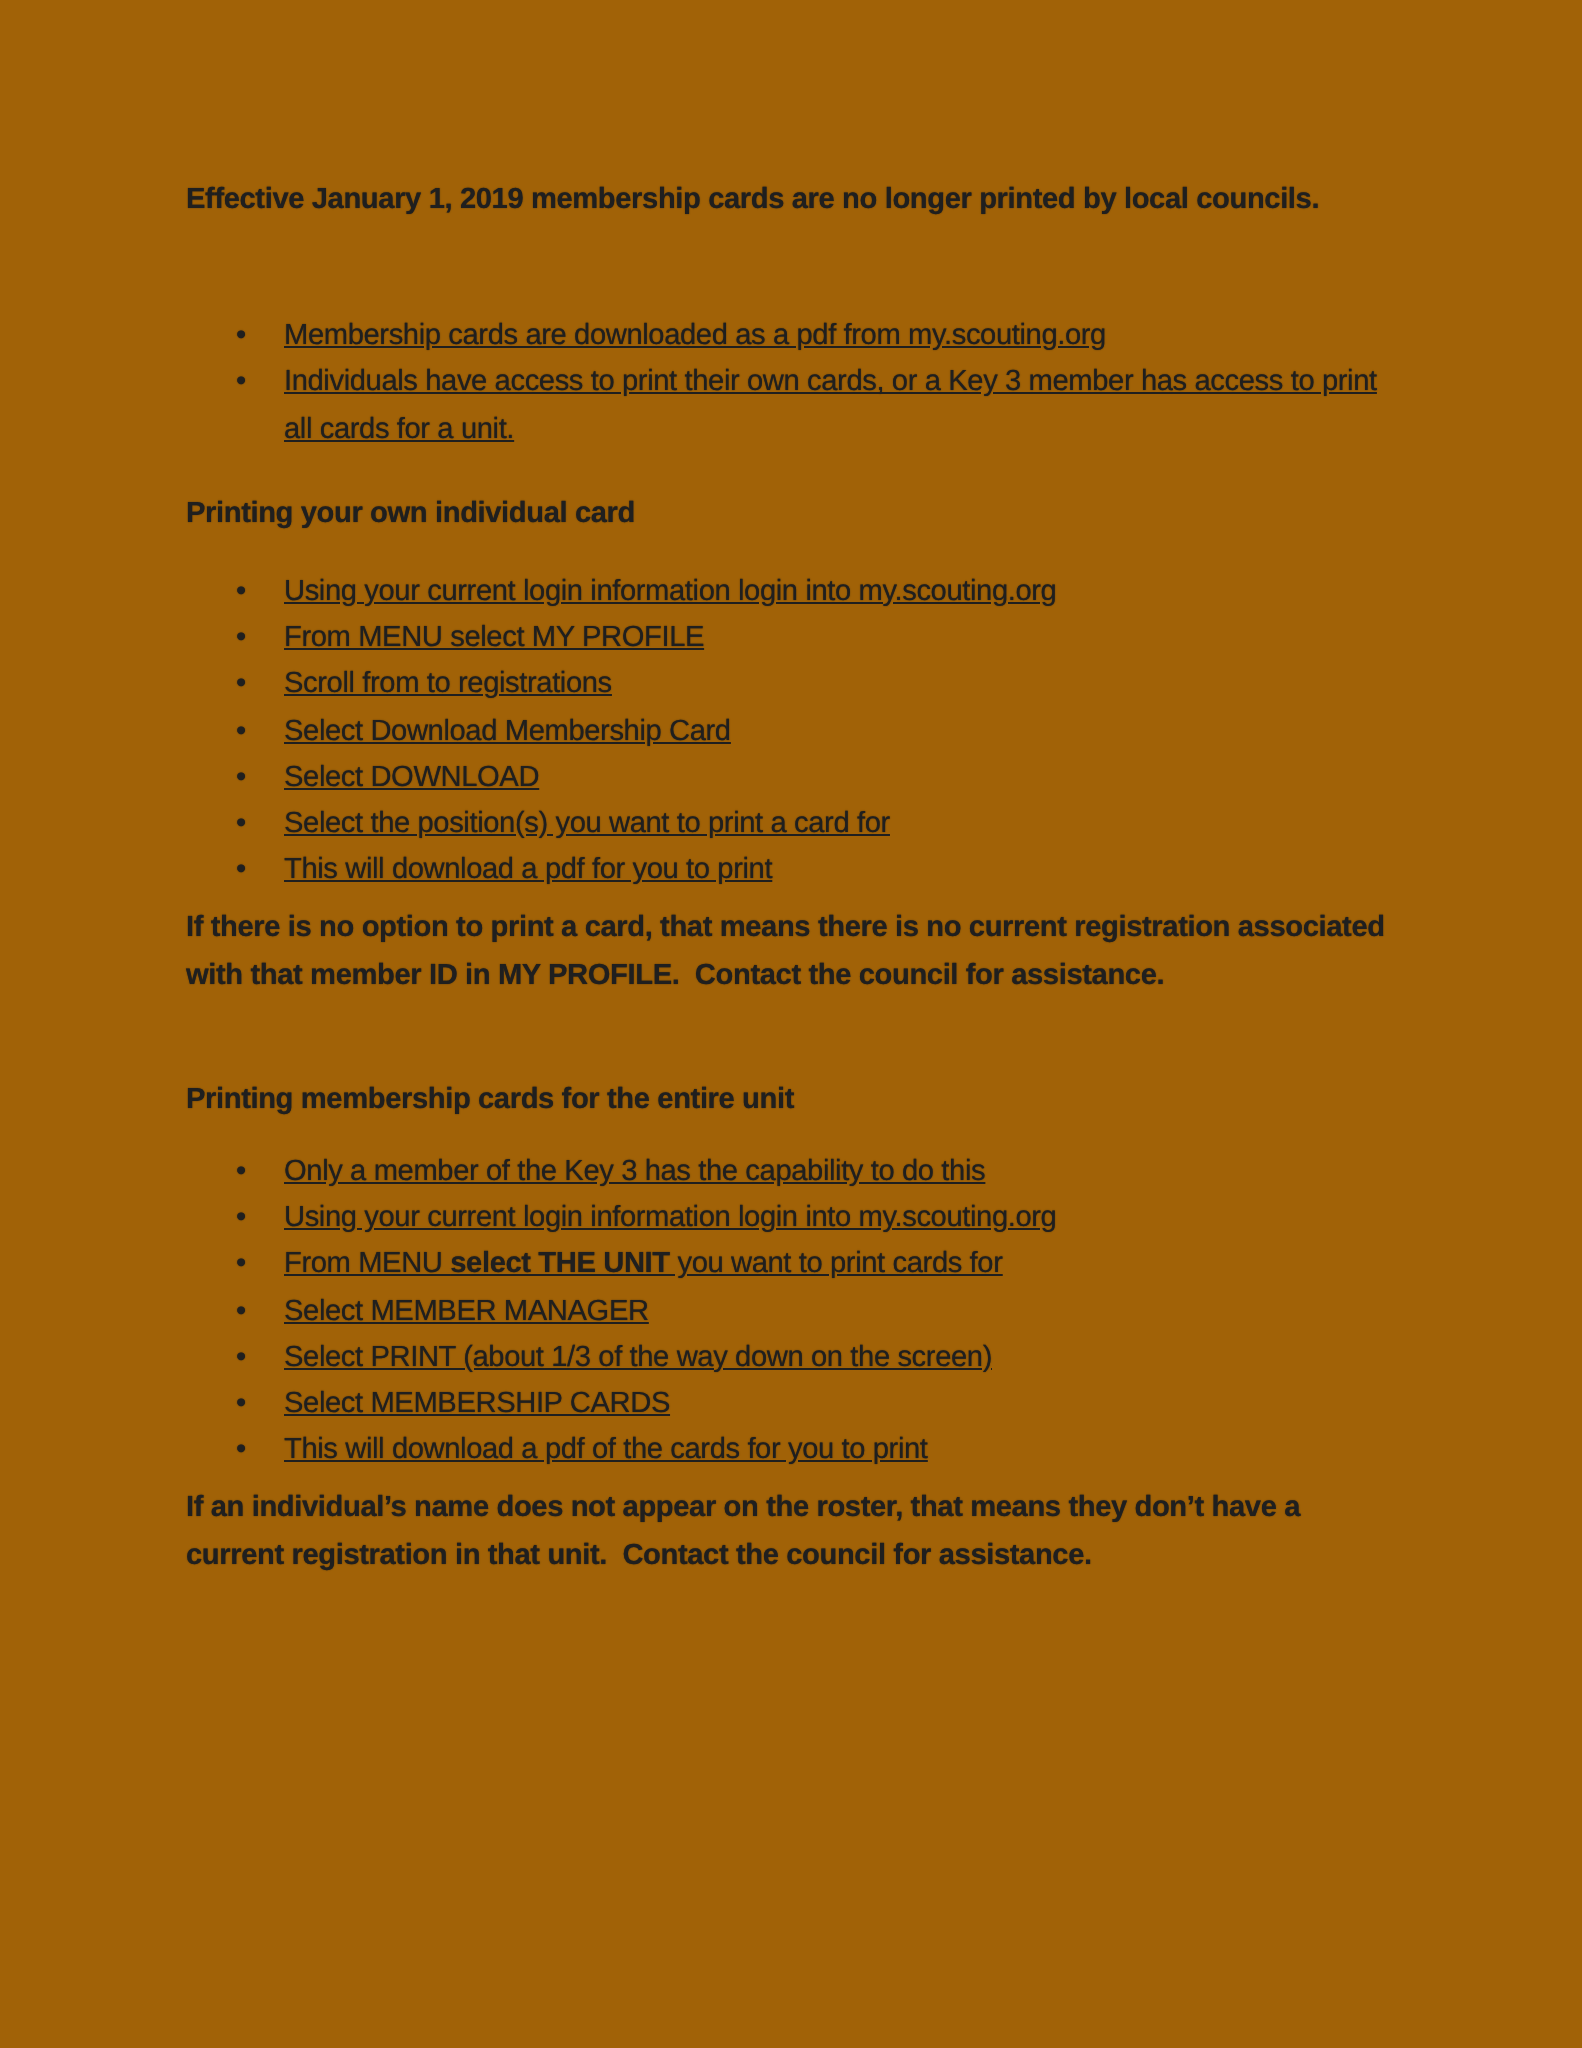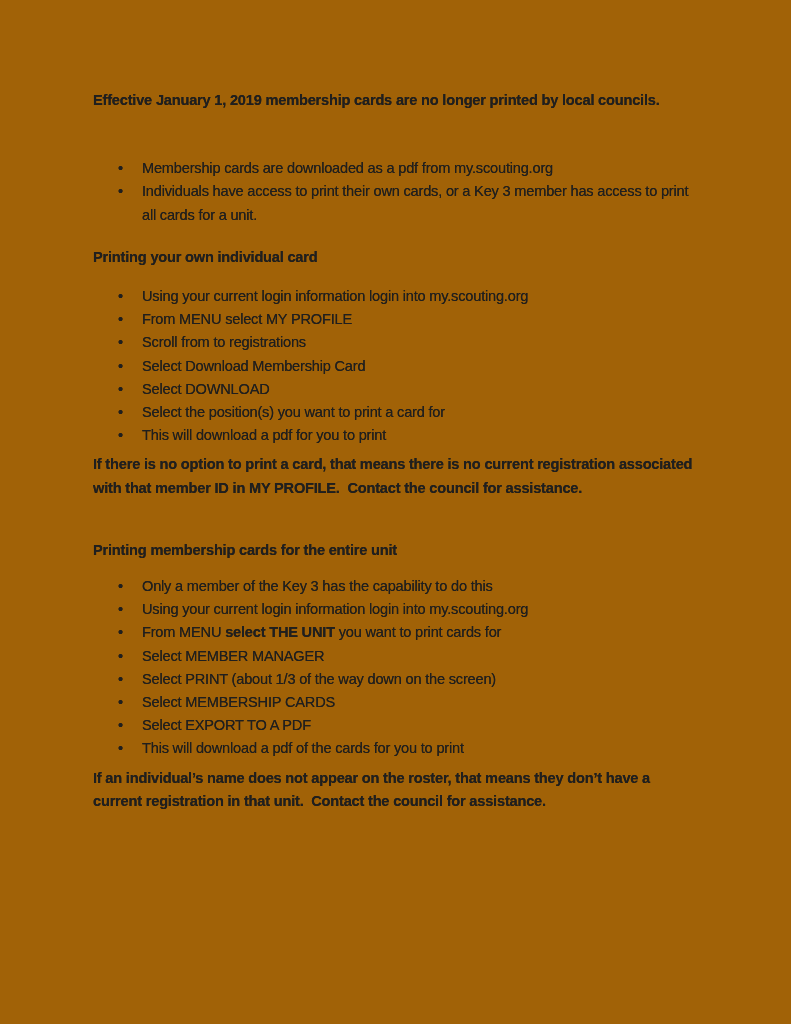--- a/index.html
+++ b/index.html
@@ -27,20 +27,21 @@
     letter-spacing: -0.2px;
     text-shadow: 0 0 0.6px rgba(25,25,25,0.85);
   }
   p { margin: 0; }
   .h { font-weight: bold; }
   .para { font-weight: bold; }
   .bullets {
     list-style: none;
     margin: 0;
     padding: 0;
+    text-decoration: underline;
   }
   .bullets li {
     position: relative;
     padding-left: 49px;
   }
   .bullets li::before {
     content: "\2022";
     position: absolute;
     left: 25px;
     top: 0;
@@ -84,20 +85,19 @@
 
     <p class="h h3">Printing membership cards for the entire unit</p>
 
     <ul class="bullets list-unit">
         <li><span>Only a member of the Key 3 has the capability to do this</span></li>
         <li><span>Using your current login information login into my.scouting.org</span></li>
         <li><span>From MENU </span><span class="bold">select THE UNIT</span><span> you want to print cards for</span></li>
         <li><span>Select MEMBER MANAGER</span></li>
         <li><span>Select PRINT (about 1/3 of the way down on the screen)</span></li>
         <li><span>Select MEMBERSHIP CARDS</span></li>
-        <li><span>Select EXPORT TO A PDF</span></li>
         <li><span>This will download a pdf of the cards for you to print</span></li>
       </ul>
 
     <p class="para p2">If an individual’s name does not appear on the roster, that means they don’t have a current registration in that unit.&nbsp; Contact the council for assistance.</p>
 
   </div>
 </div>
 
 </body></html>

